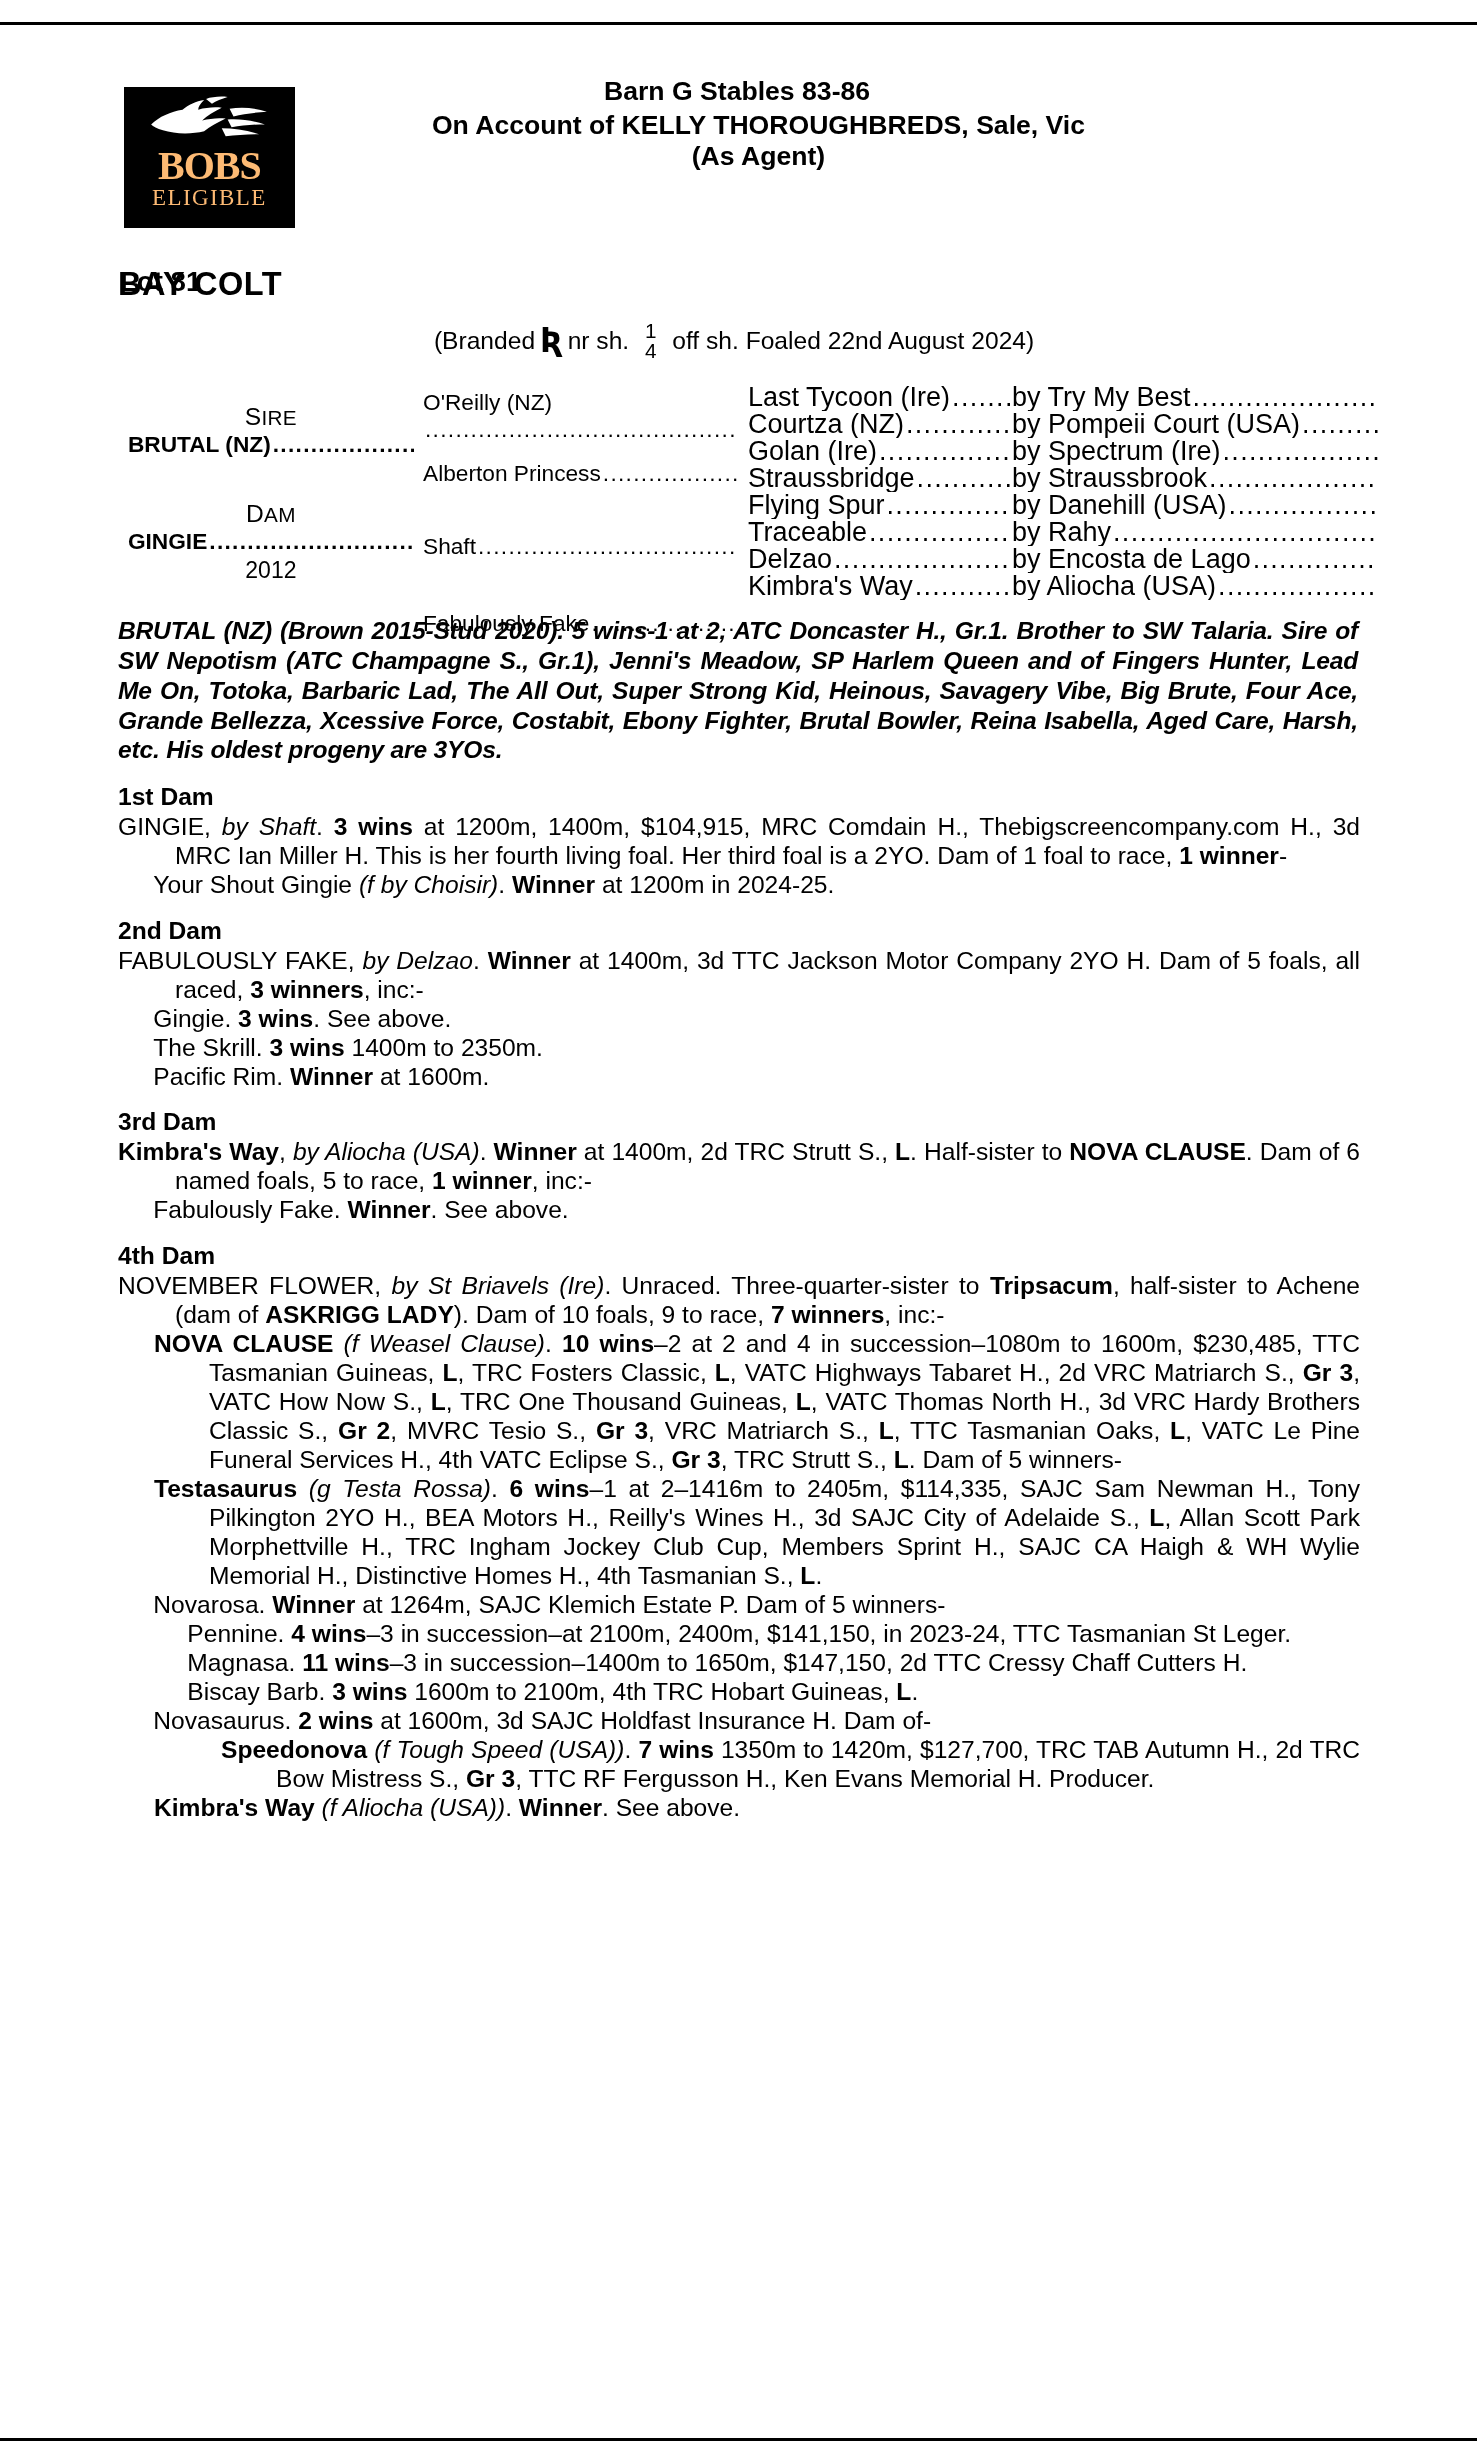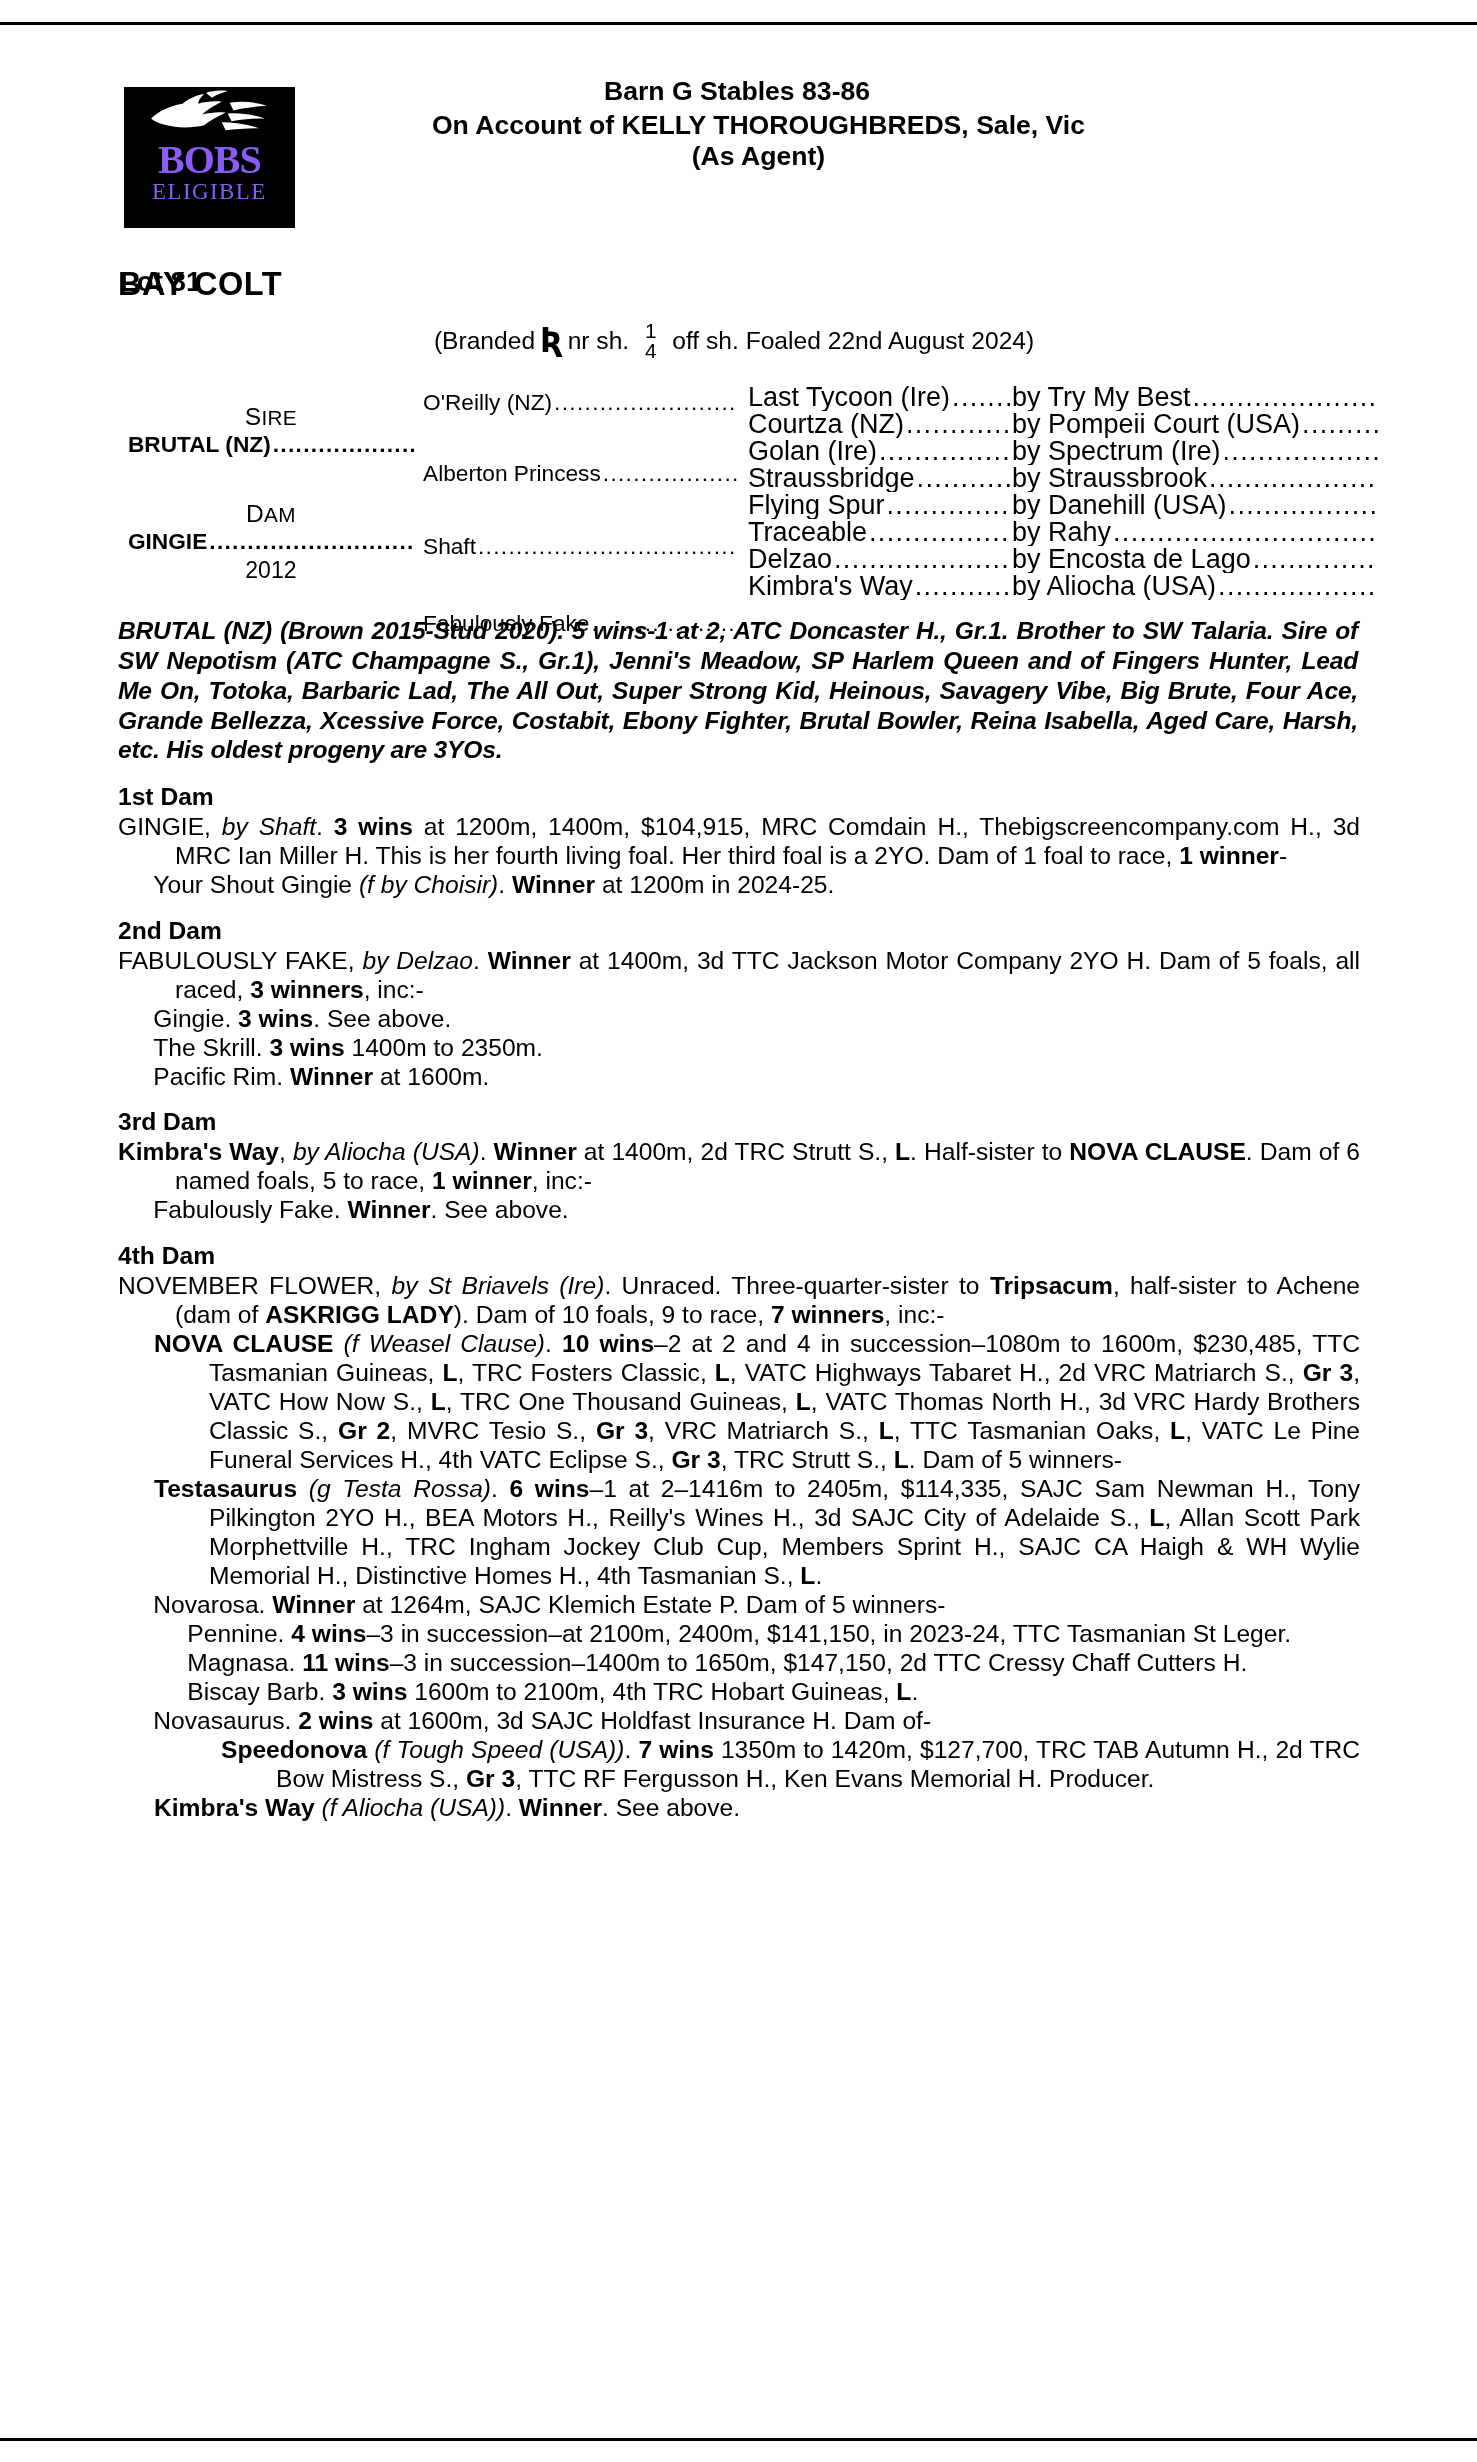--- a/index.html
+++ b/index.html
@@ -39,26 +39,26 @@
     padding-top: 77px;
     height: 167px;
   }
   .bobs-logo {
     position: absolute;
     left: 5.9px;
     top: 87px;
     width: 171px;
     height: 141px;
     background: #000;
-    color: #8b5cf6;
+    color: #fdba74;
     display: flex;
     flex-direction: column;
     align-items: center;
     justify-content: flex-start;
-    padding-top: 2px;
+    padding-top: 8px;
     box-sizing: border-box;
   }
   .bobs-horse {
     width: 128px;
     height: 51px;
     display: block;
   }
   .bobs-word {
     font-family: "Liberation Serif", serif;
     font-size: 40px;
@@ -186,21 +186,21 @@
     width: 315px;
   }
   .mid-row {
     height: 55px;
     font-size: 22.7px;
     white-space: nowrap;
     overflow: hidden;
     display: flex;
     align-items: flex-start;
   }
-  .mid-row:nth-child(1) { padding-top: 5.9px; }
+  .mid-row:nth-child(1) { padding-top: 5.9px; flex-direction: column; }
   .mid-row:nth-child(2) { padding-top: 15.8px; }
   .mid-row:nth-child(3) { padding-top: 17.7px; }
   .mid-row:nth-child(4) { padding-top: 21.7px; }
   .ped-col-right {
     position: absolute;
     left: 630px;
     top: 0;
     width: 630px;
   }
   .right-row {

